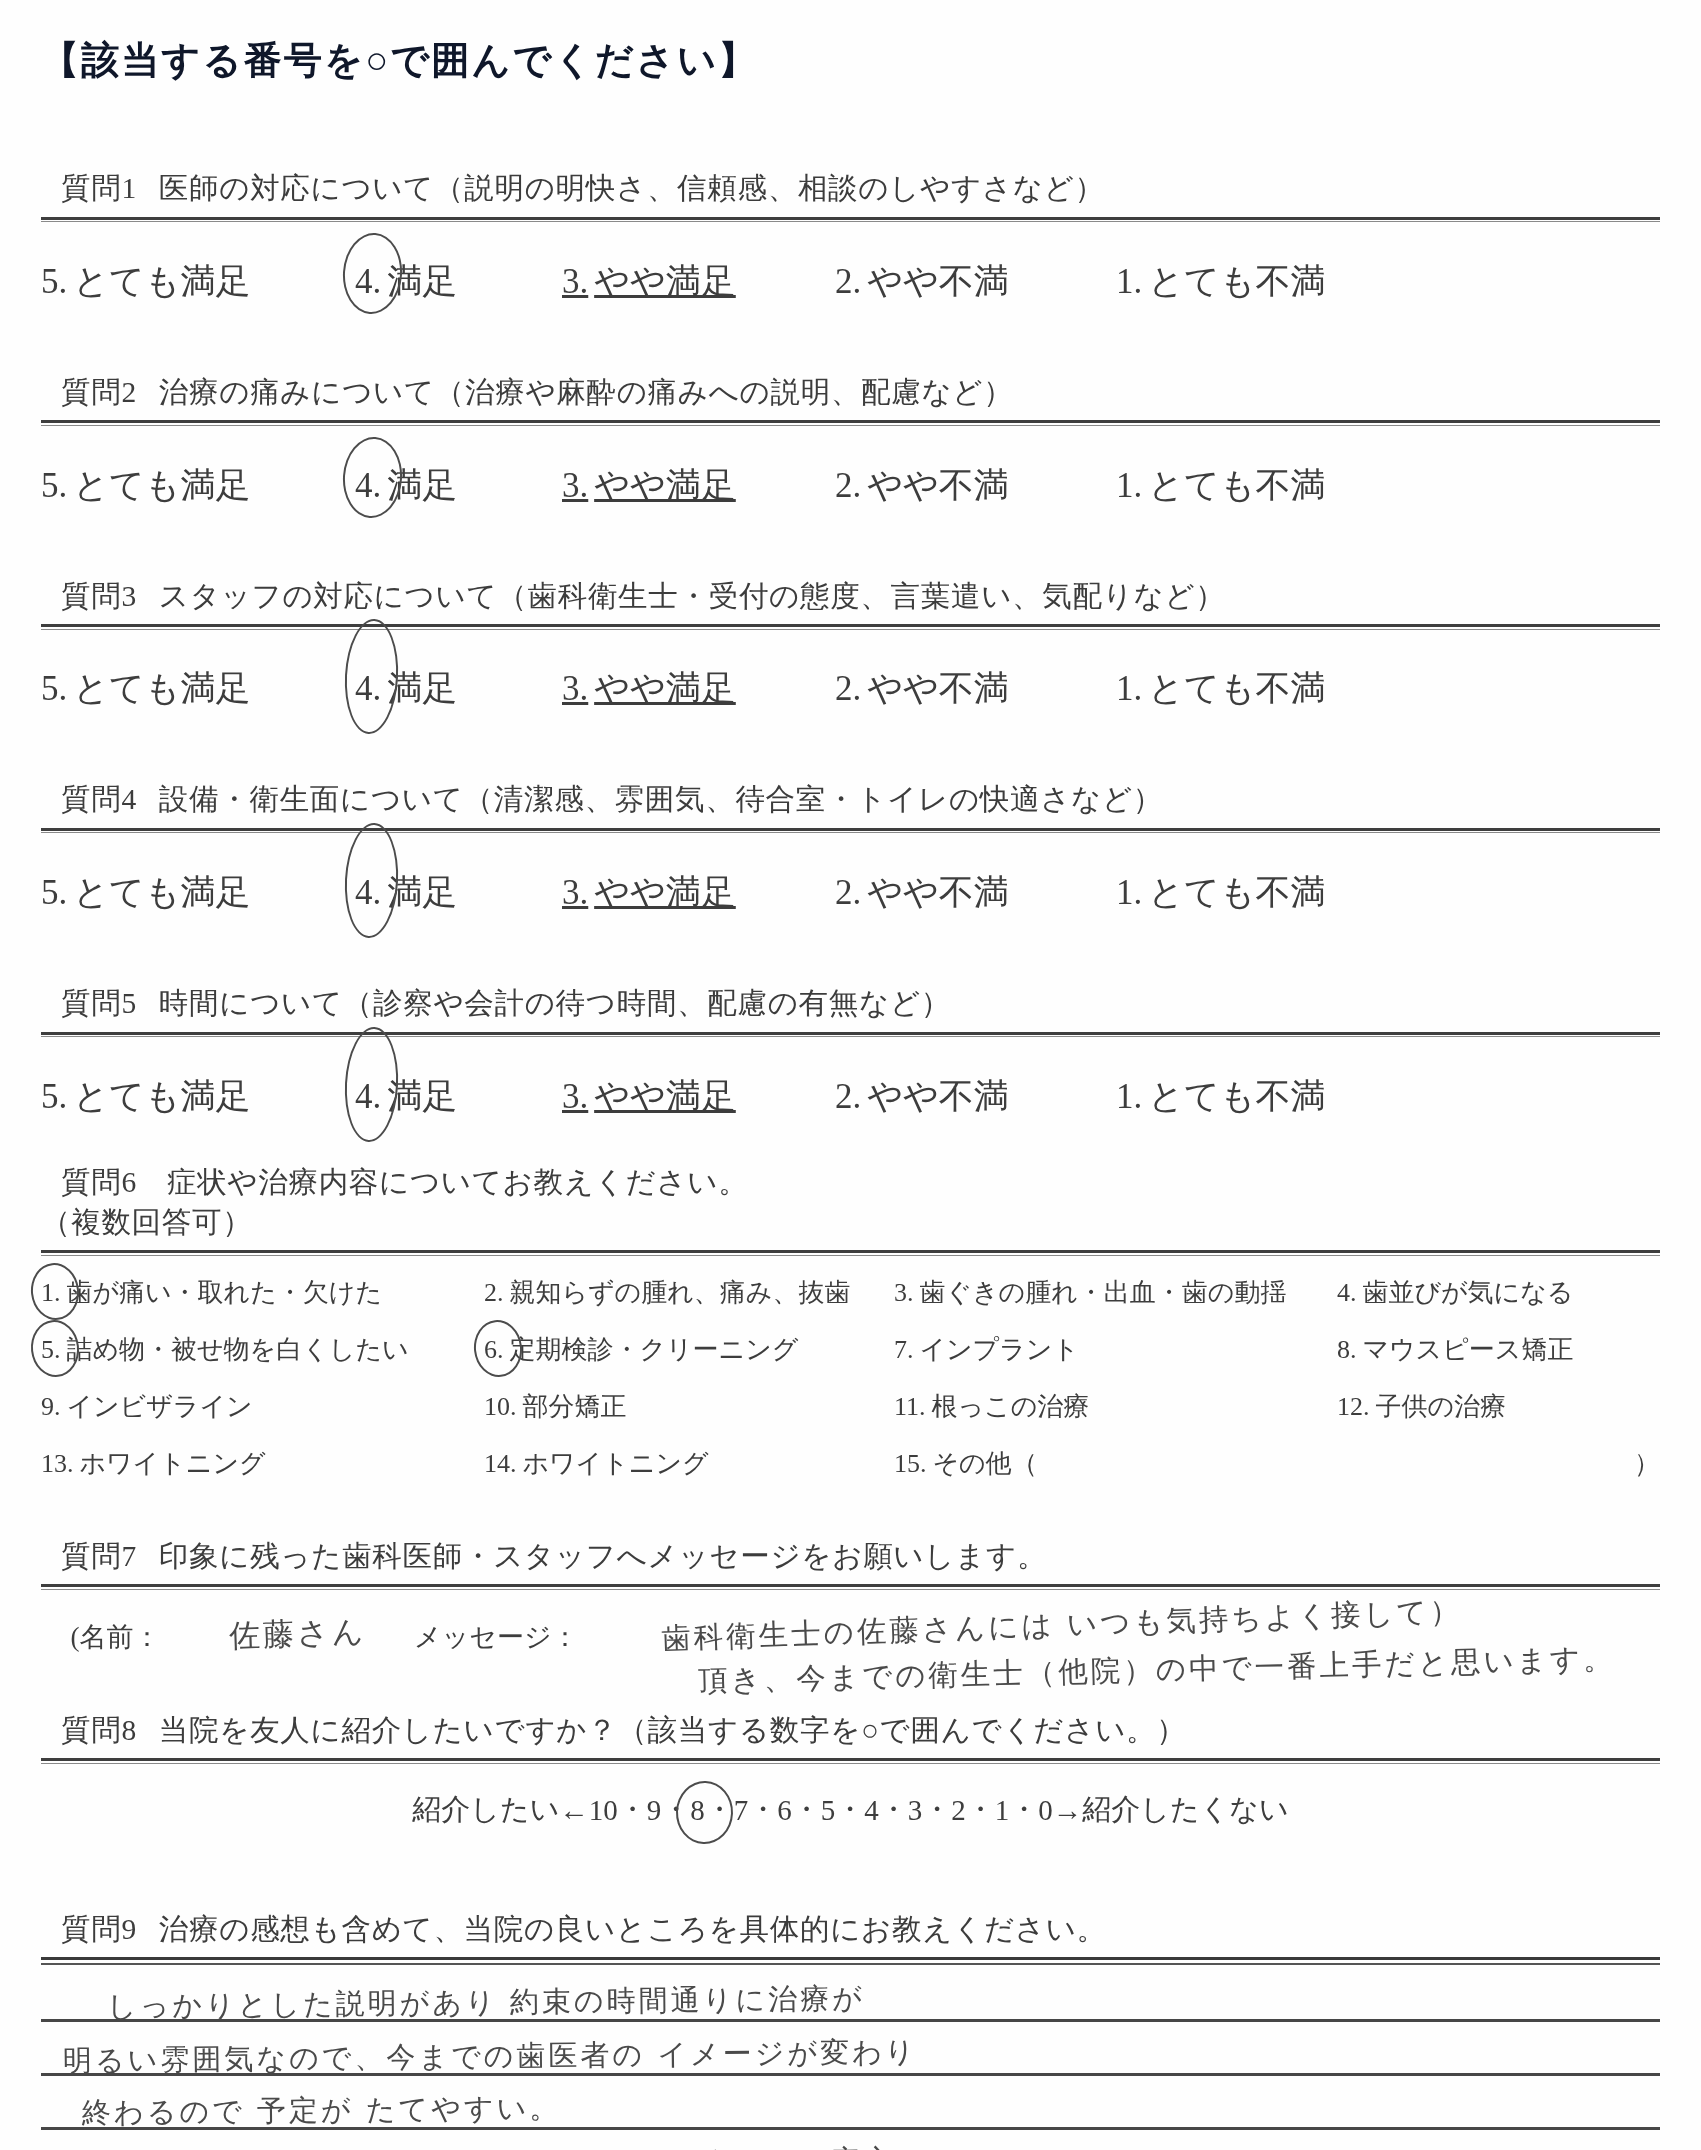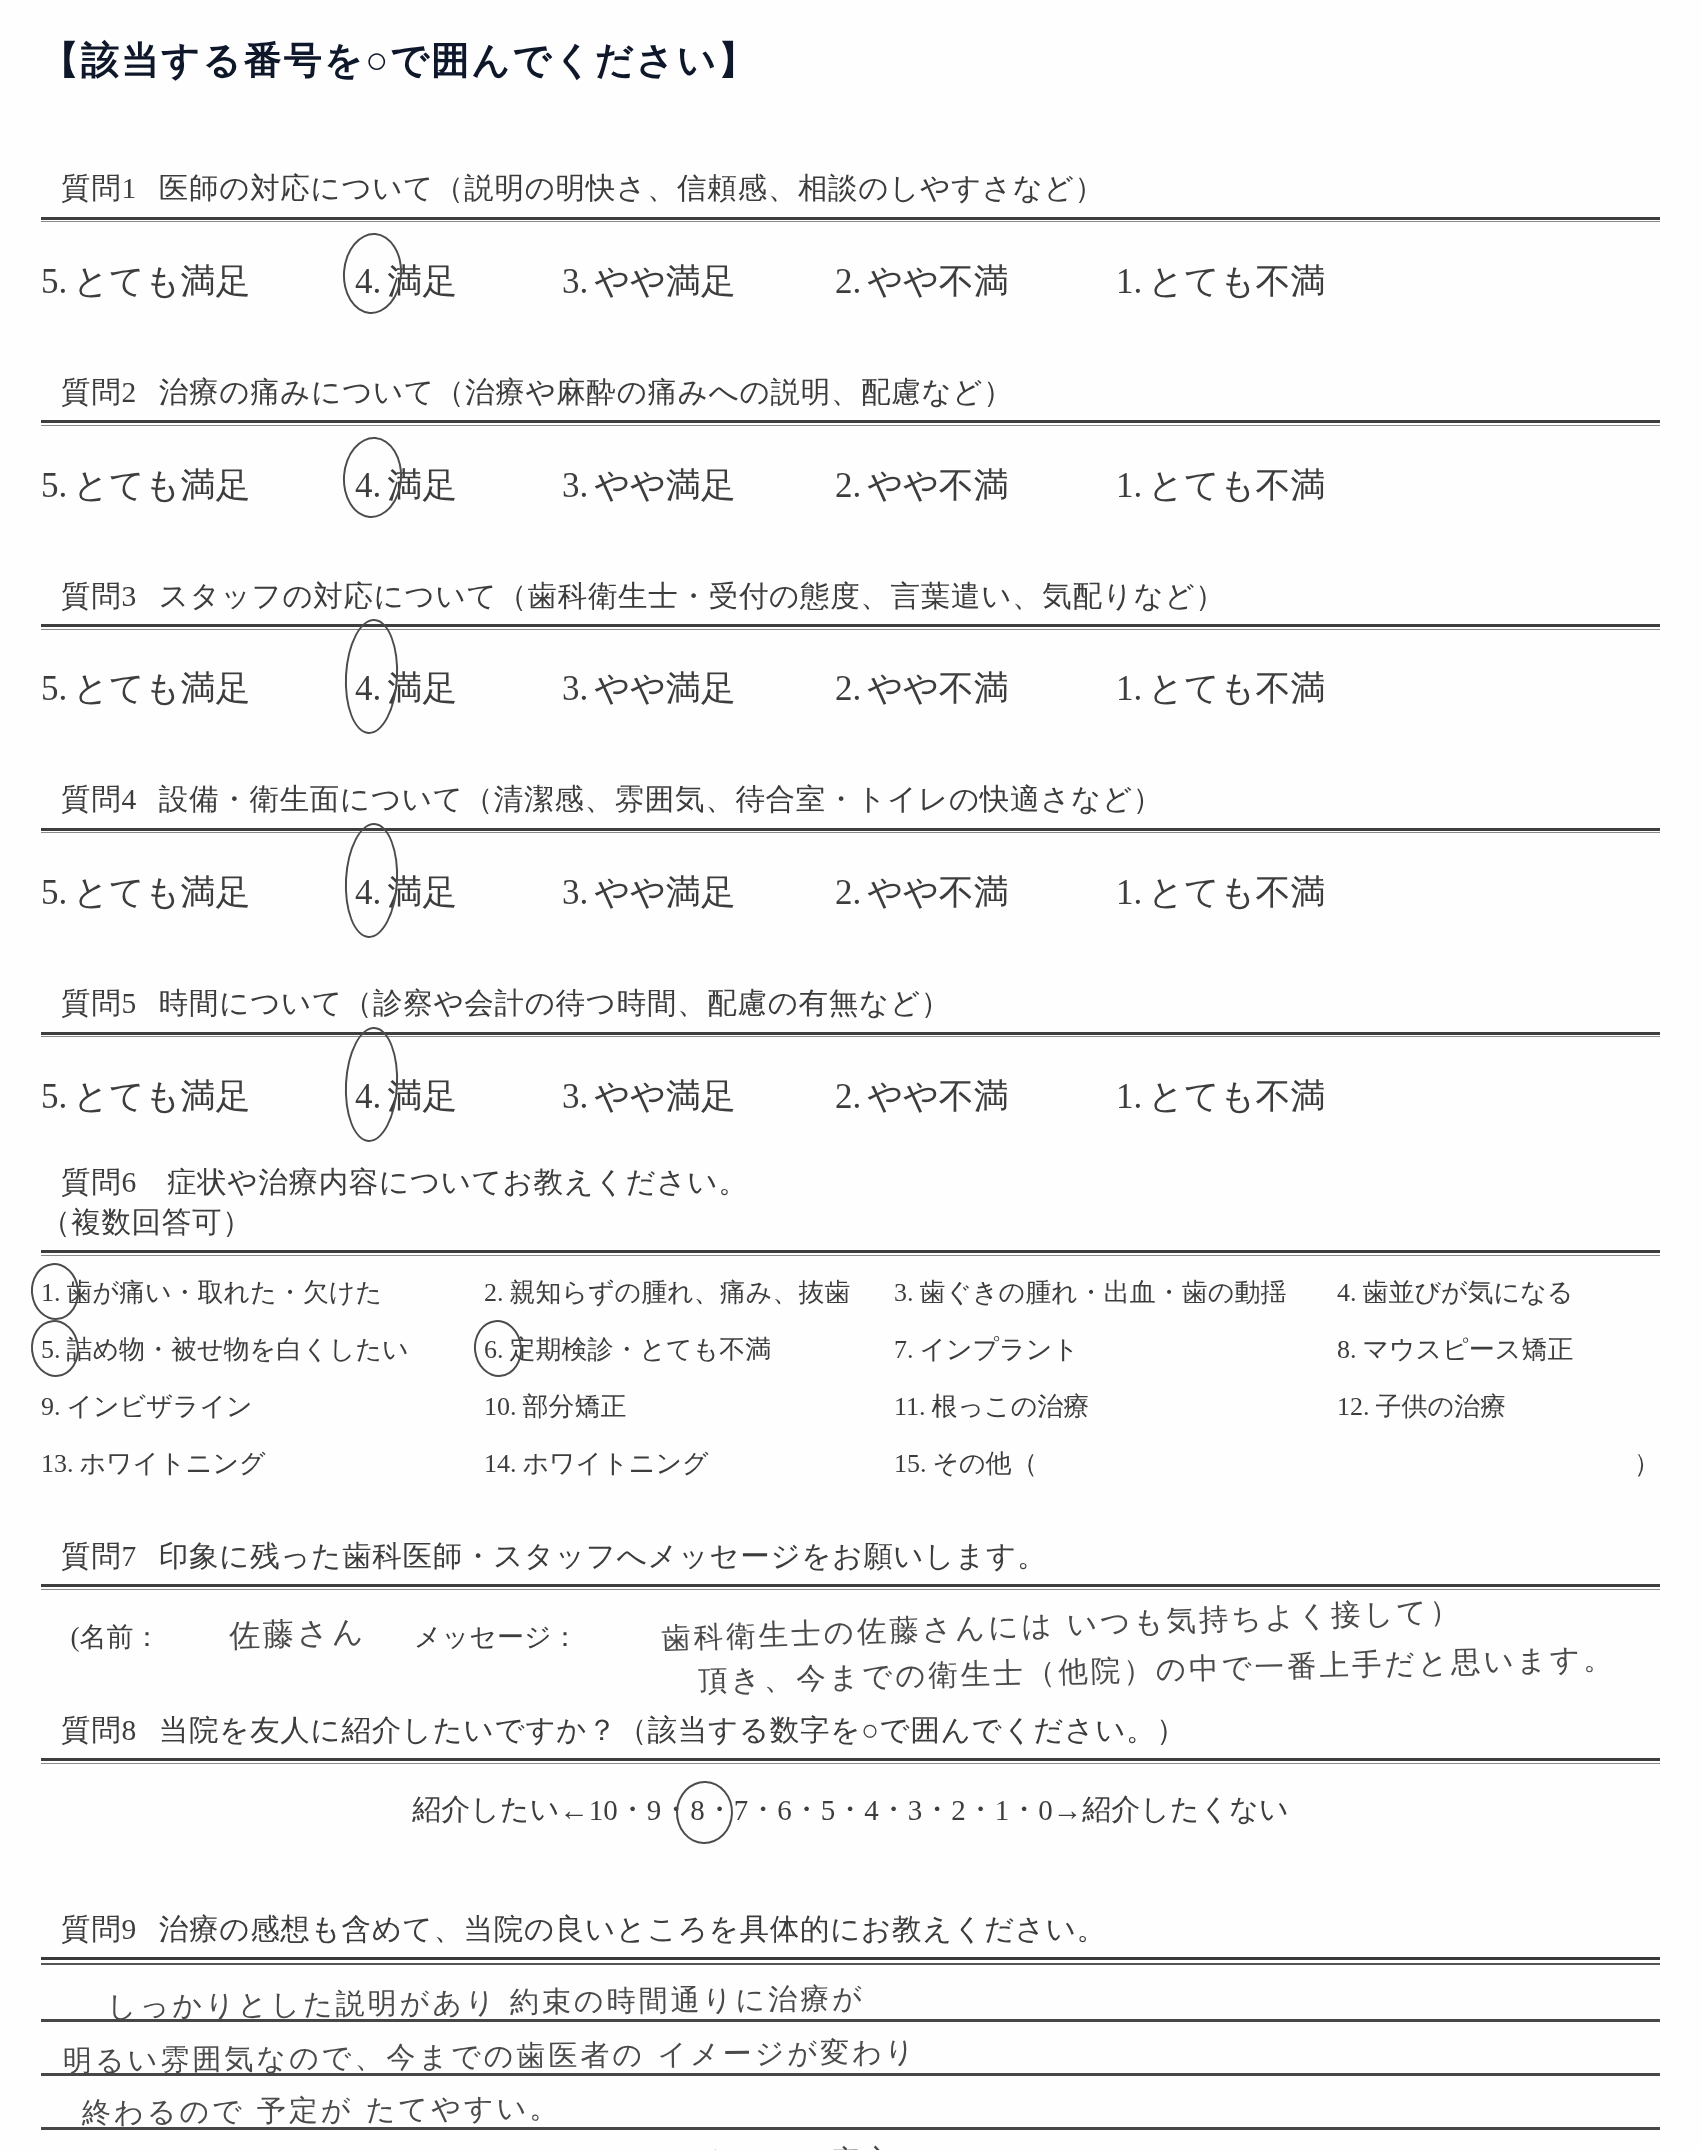--- a/index.html
+++ b/index.html
@@ -30,21 +30,21 @@
   }
   .rule-double{
     margin-top:7.4px;height:3px;
     border-top:3px solid #3a3a3a;border-bottom:2.2px solid #555;
   }
   
   .rating{margin-bottom:0;}
   .opts{display:flex;margin-top:11.8px;font-size:35px;height:71px;align-items:flex-end;padding-top:5.9px;box-sizing:border-box;}
   .opt{position:relative;display:inline-block;white-space:nowrap;}
   .opt .num{margin-right:5.9px;}
-  .opt.w1{width:314px;} .opt.w2{width:207px;} .opt.w3{width:273px;} .opt.w4{width:281px;}
+  .opt.w1{width:314px;} .opt.w2{width:207px;} .opt.w3{width:273px;text-decoration:underline;} .opt.w4{width:281px;}
   
   .circle{position:absolute;border:2.6px solid #4c4c4c;border-radius:50%;pointer-events:none;}
   .c-round{left:-11.8px;top:-25px;width:55px;height:77px;transform:rotate(4deg);}
   .c-tall{left:-10.3px;top:-46px;width:49px;height:111px;transform:rotate(3deg);}
   
   .q6-grid{
     display:grid;grid-template-columns:443px 410px 443px 1fr;
     margin-top:19px;row-gap:22px;font-size:26px;
   }
   .q6-item{position:relative;white-space:nowrap;}
@@ -178,21 +178,21 @@
       <span>（複数回答可）</span>
     </div>
     <div class="rule"></div>
     <div class="q6-grid">
       <div class="q6-item"><i class="circle c-item"></i><span class="num">1.</span><span>歯が痛い・取れた・欠けた</span></div>
       <div class="q6-item"><span class="num">2.</span><span>親知らずの腫れ、痛み、抜歯</span></div>
       <div class="q6-item"><span class="num">3.</span><span>歯ぐきの腫れ・出血・歯の動揺</span></div>
       <div class="q6-item"><span class="num">4.</span><span>歯並びが気になる</span></div>
 
       <div class="q6-item"><i class="circle c-item"></i><span class="num">5.</span><span>詰め物・被せ物を白くしたい</span></div>
-      <div class="q6-item"><i class="circle c-item"></i><span class="num">6.</span><span>定期検診・とても不満</span></div>
+      <div class="q6-item"><i class="circle c-item"></i><span class="num">6.</span><span>定期検診・クリーニング</span></div>
       <div class="q6-item"><span class="num">7.</span><span>インプラント</span></div>
       <div class="q6-item"><span class="num">8.</span><span>マウスピース矯正</span></div>
 
       <div class="q6-item"><span class="num">9.</span><span>インビザライン</span></div>
       <div class="q6-item"><span class="num">10.</span><span>部分矯正</span></div>
       <div class="q6-item"><span class="num">11.</span><span>根っこの治療</span></div>
       <div class="q6-item"><span class="num">12.</span><span>子供の治療</span></div>
 
       <div class="q6-item"><span class="num">13.</span><span>ホワイトニング</span></div>
       <div class="q6-item"><span class="num">14.</span><span>ホワイトニング</span></div>

